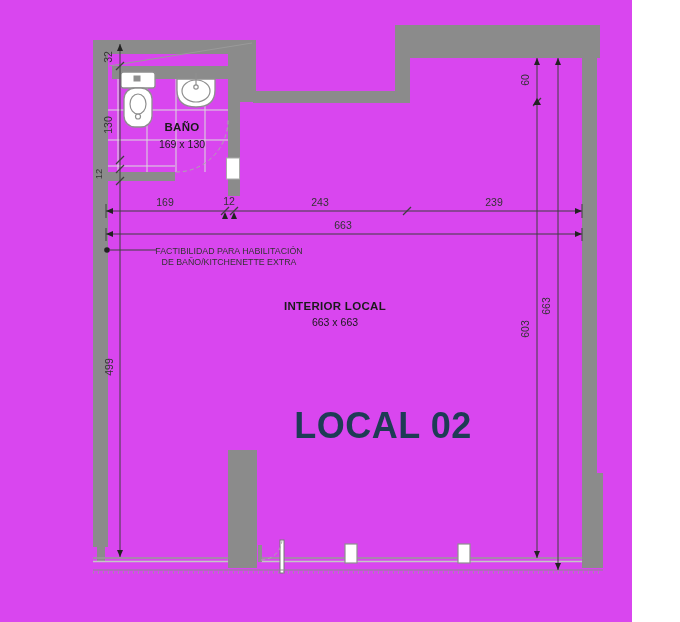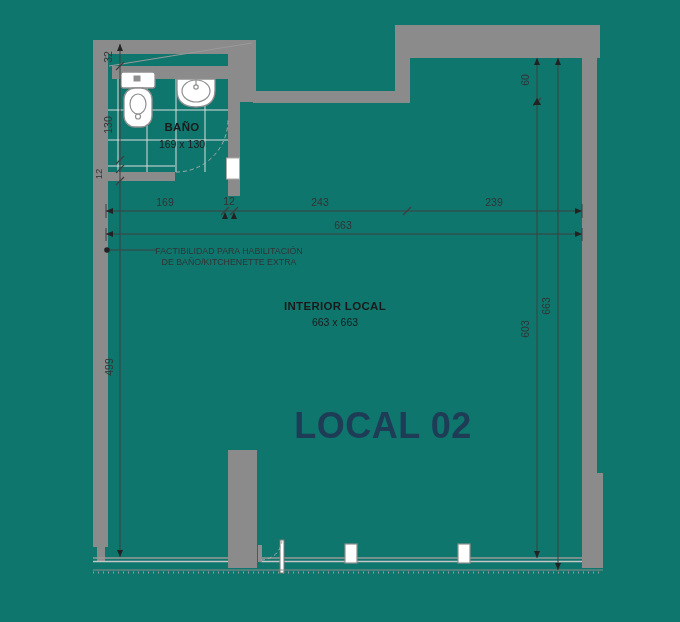--- a/index.html
+++ b/index.html
@@ -1,16 +1,16 @@
 <!DOCTYPE html>
 <html style="--wall: #8b8b8b; --accent: #1e3c55; --line: #3f3f3f;"><head>
 <meta charset="utf-8">
 <style>
   html,body{margin:0;padding:0;background:#ffffff;}
-  .stage{position:relative;width:680px;height:622px;background:#0f766e;overflow:hidden;
+  .stage{position:relative;width:632px;height:622px;background:#d946ef;overflow:hidden;
          font-family:"Liberation Sans", sans-serif;}
   svg{display:block}
   .wall{fill:var(--wall,#8b8b8b);stroke:none;}
   .dimline{stroke:var(--line,#3f3f3f);stroke-width:1;fill:none;}
   .stub{stroke:var(--line,#3f3f3f);stroke-width:1;}
   .tick{stroke:var(--line,#3f3f3f);stroke-width:1.2;}
   .dimtxt{fill:#333;font-size:10.5px;}
   .dimtxt-sm{fill:#333;font-size:9.5px;}
   .notetxt{fill:#333;font-size:8.8px;}
   .roomtxt-b{fill:#1a1a1a;font-size:11.5px;font-weight:bold;letter-spacing:.3px;}

